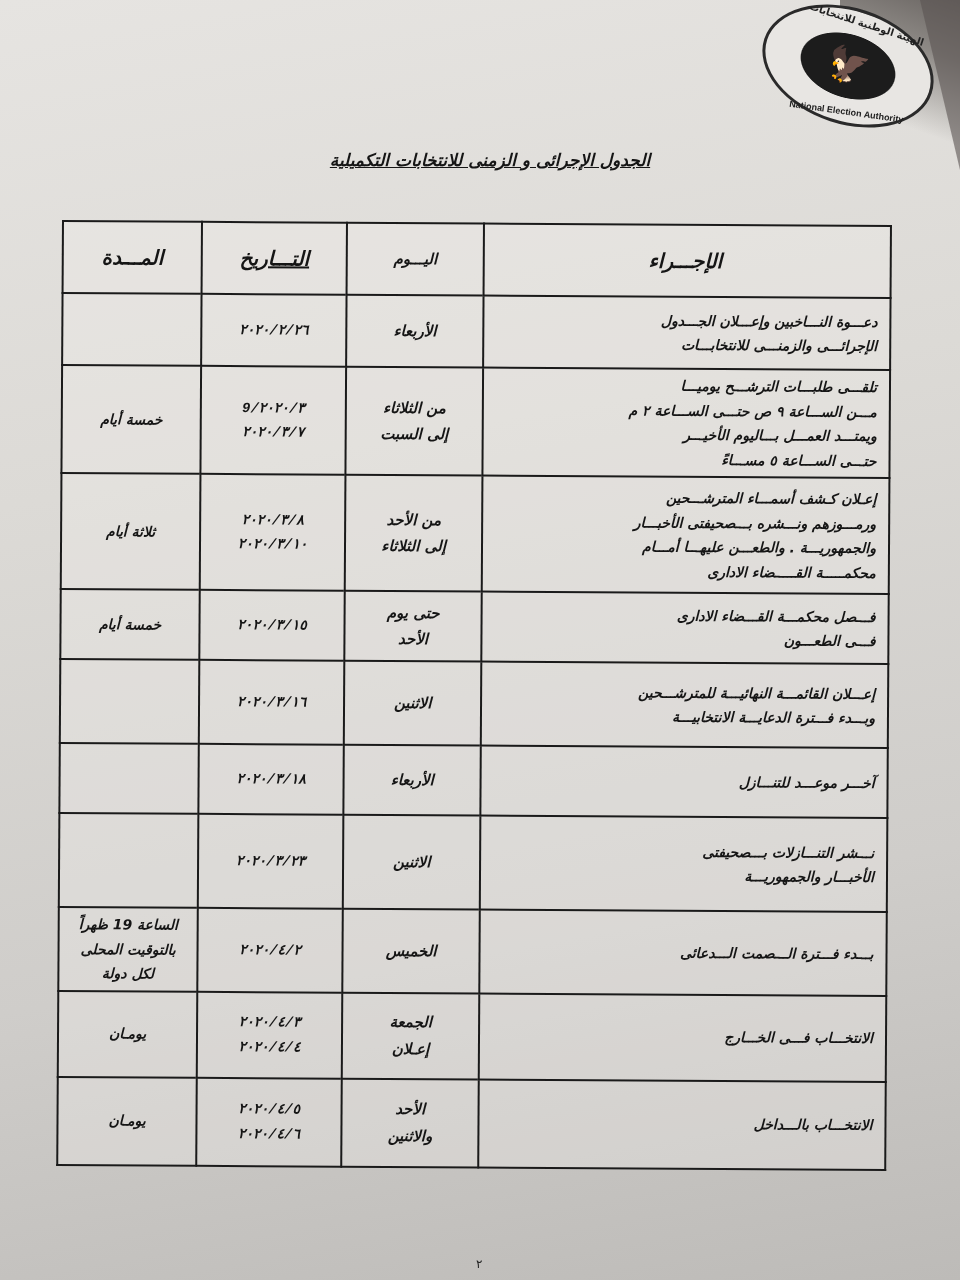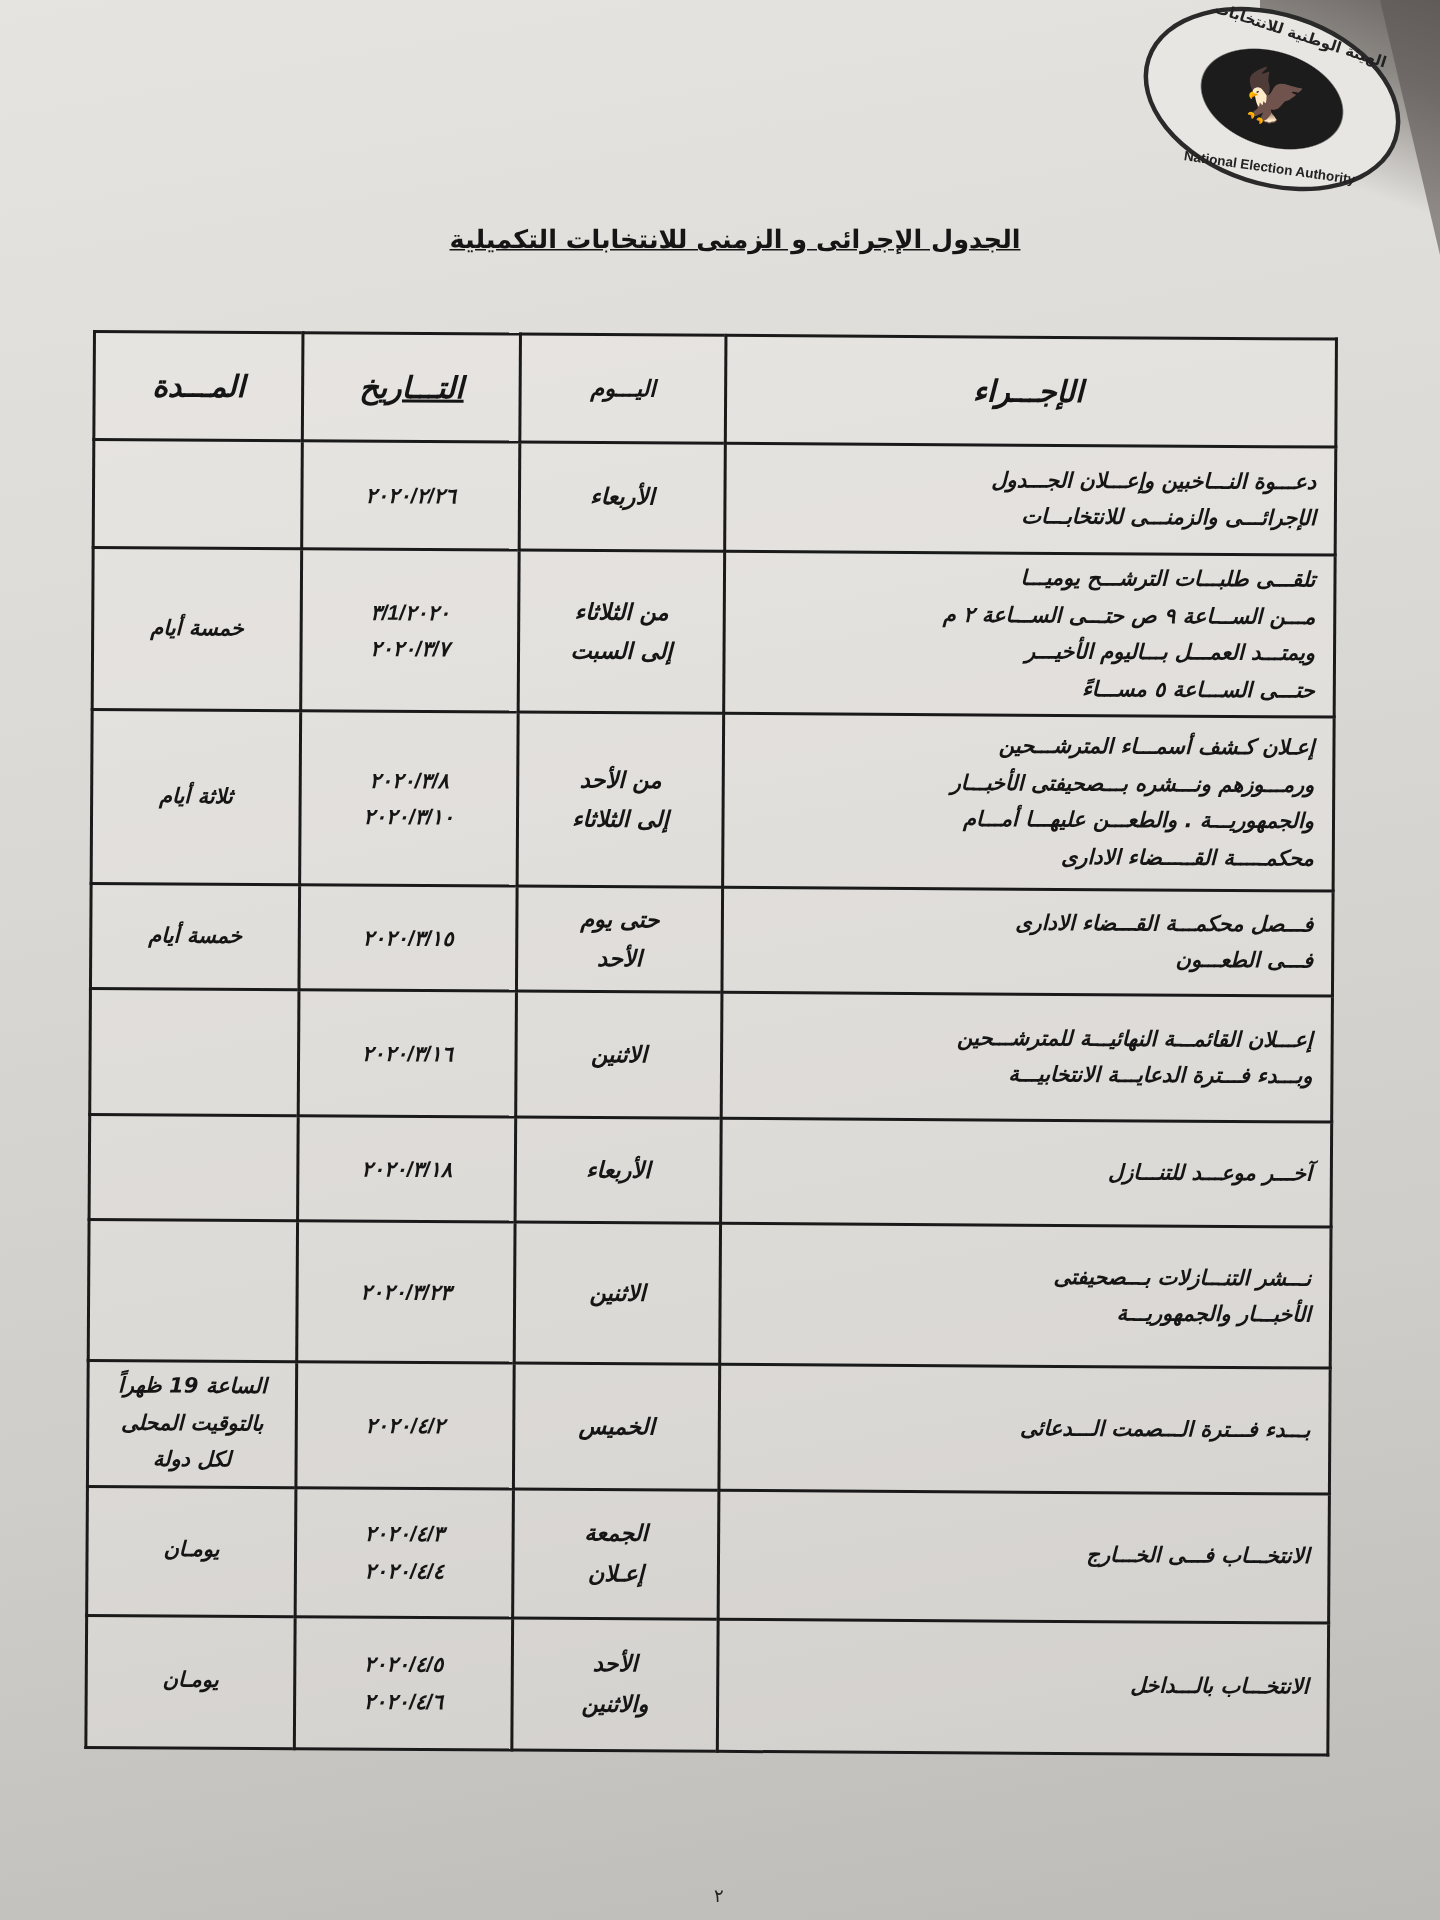--- a/index.html
+++ b/index.html
@@ -34,37 +34,37 @@
       font-family: "Liberation Sans", sans-serif;
     }
     .seal-text-ar {
       position: absolute; left: 30px; top: 4px; font-size: 10px; font-weight: bold;
       color: #222; white-space: nowrap; direction: rtl;
     }
     .titles {
       position: absolute; left: 150px; top: 150px; width: 680px; text-align: center; direction: rtl;
     }
     .title-line {
-      font-weight: bold; font-size: 17px; text-decoration: underline;
+      font-weight: bold; font-style: italic; font-size: 17px; text-decoration: underline;
       margin: 0 0 8px 0; white-space: nowrap;
     }
     table.schedule {
       position: absolute; left: 62px; top: 220px; width: 830px;
       border-collapse: collapse; direction: rtl; background: rgba(240,239,236,0.35);
       transform: rotate(0.35deg); transform-origin: top left;
     }
     .schedule th, .schedule td {
       border: 2px solid #1a1a1a; text-align: center; vertical-align: middle;
       font-weight: bold; font-style: italic; padding: 4px 8px;
     }
     .schedule th { height: 62px; font-size: 20px; }
     .schedule td { font-size: 14px; line-height: 1.75; }
     .col-action { width: 440px; text-align: right !important; padding-right: 12px !important; letter-spacing: 0.5px; }
     .col-day { width: 140px; font-size: 15px !important; }
-    .col-date { width: 150px; font-family: Liberation Sans, sans-serif; font-size: 14px !important; }
+    .col-date { width: 150px; font-family: Liberation Mono, monospace; font-size: 14px !important; }
     .col-dur { width: 130px; font-size: 14px !important; }
     .line { display: block; white-space: nowrap; }
     .page-number {
       position: absolute; left: 476px; top: 1257px; font-size: 12px; color: #222;
     }
   </style>
 </head>
 <body>
 
 <div class="corner-shadow"></div>
@@ -108,21 +108,21 @@
           <span class="line">تلقـــى طلبـــات الترشـــح يوميـــا</span>
           <span class="line">مـــن الســـاعة ٩ ص حتـــى الســـاعة ٢ م</span>
           <span class="line">ويمتـــد العمـــل بـــاليوم الأخيـــر</span>
           <span class="line">حتـــى الســـاعة ٥ مســـاءً</span>
         </td>
         <td class="col-day">
           <span class="line">من الثلاثاء</span>
           <span class="line">إلى السبت</span>
         </td>
         <td class="col-date">
-          <span class="line">٢٠٢٠/1/٣</span>
+          <span class="line">٢٠٢٠/٣/9</span>
           <span class="line">٢٠٢٠/٣/٧</span>
         </td>
         <td class="col-dur">
           <span class="line">خمسة أيام</span>
         </td>
       </tr>
       <tr style="height: 116px;">
         <td class="col-action">
           <span class="line">إعـلان كـشف أسمـــاء المترشـــحين</span>
           <span class="line">ورمـــوزهم ونـــشره بـــصحيفتى الأخبـــار</span>

